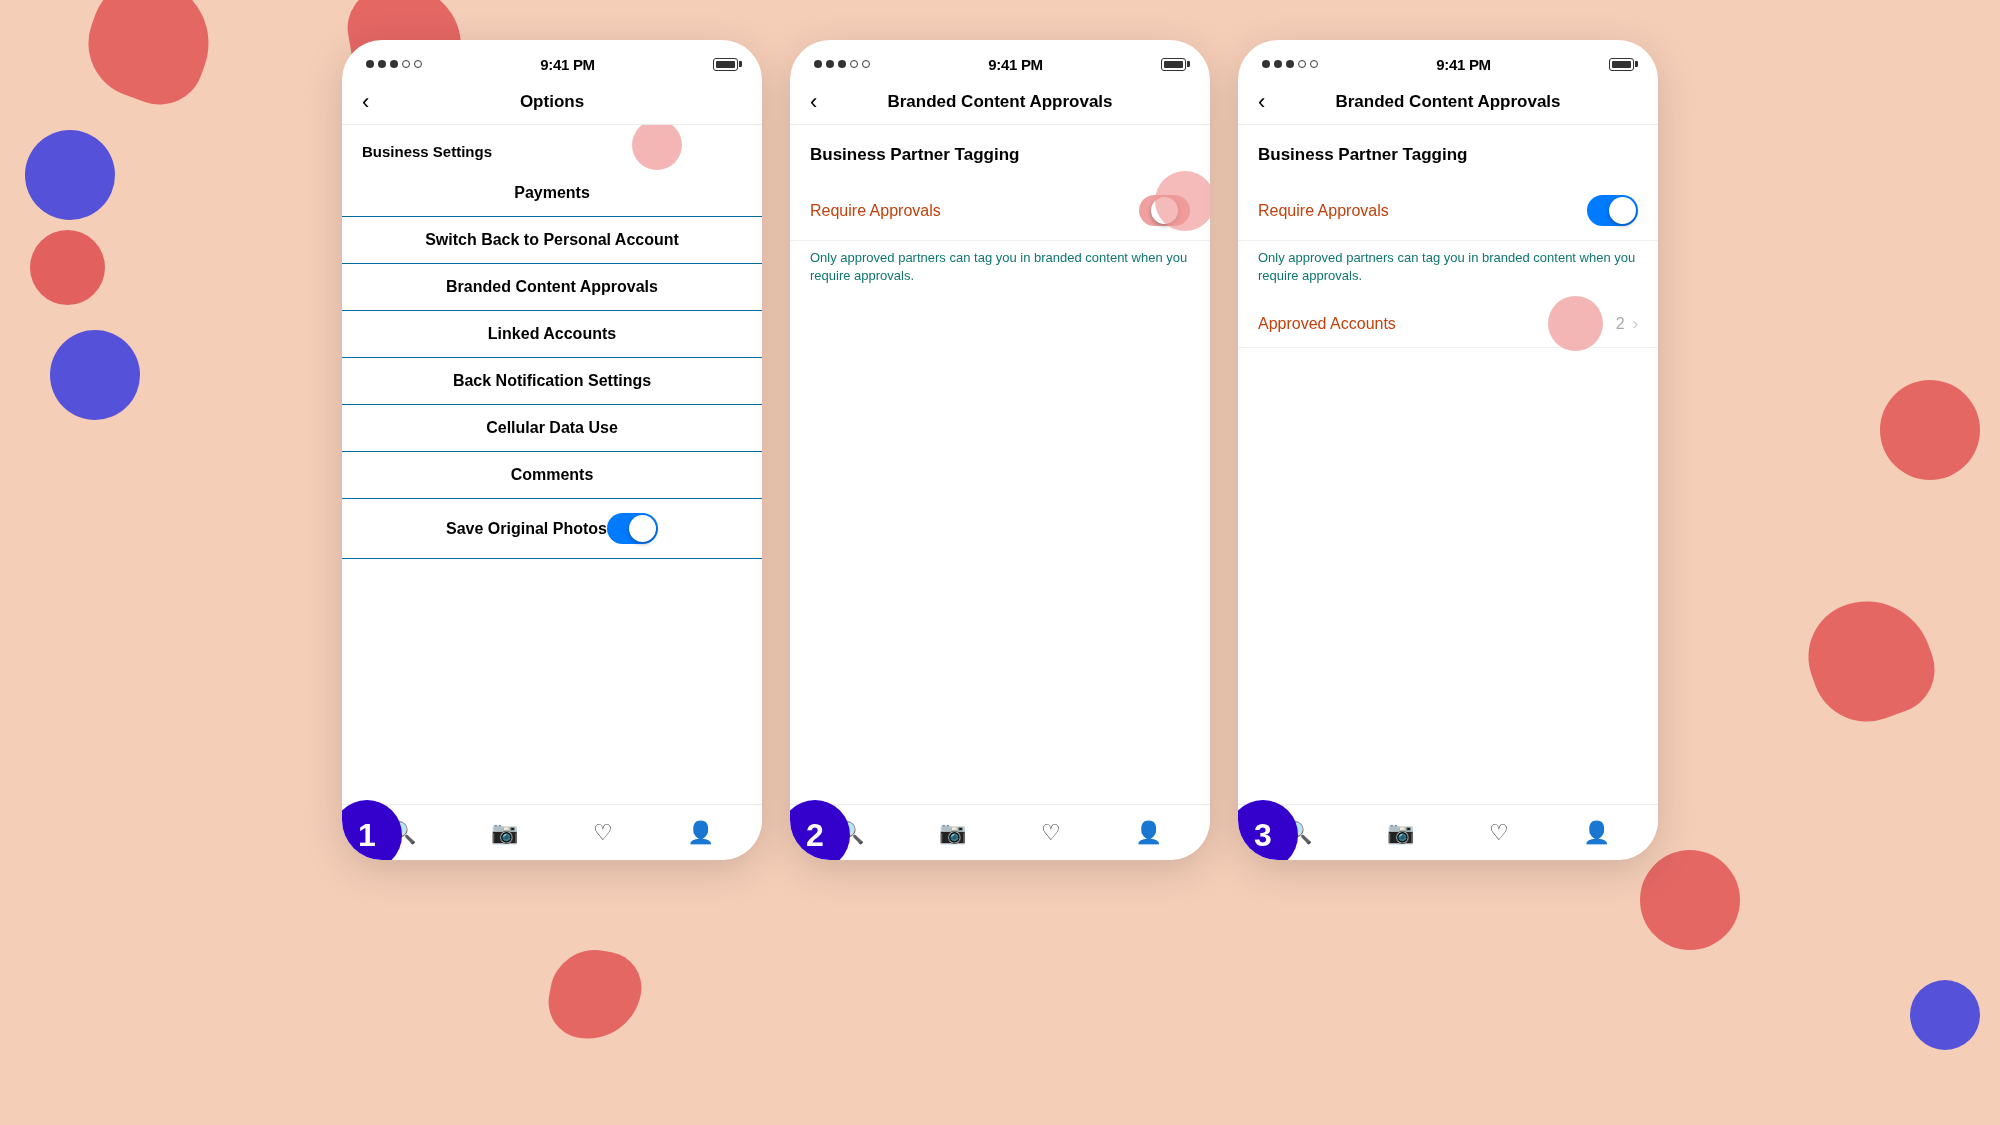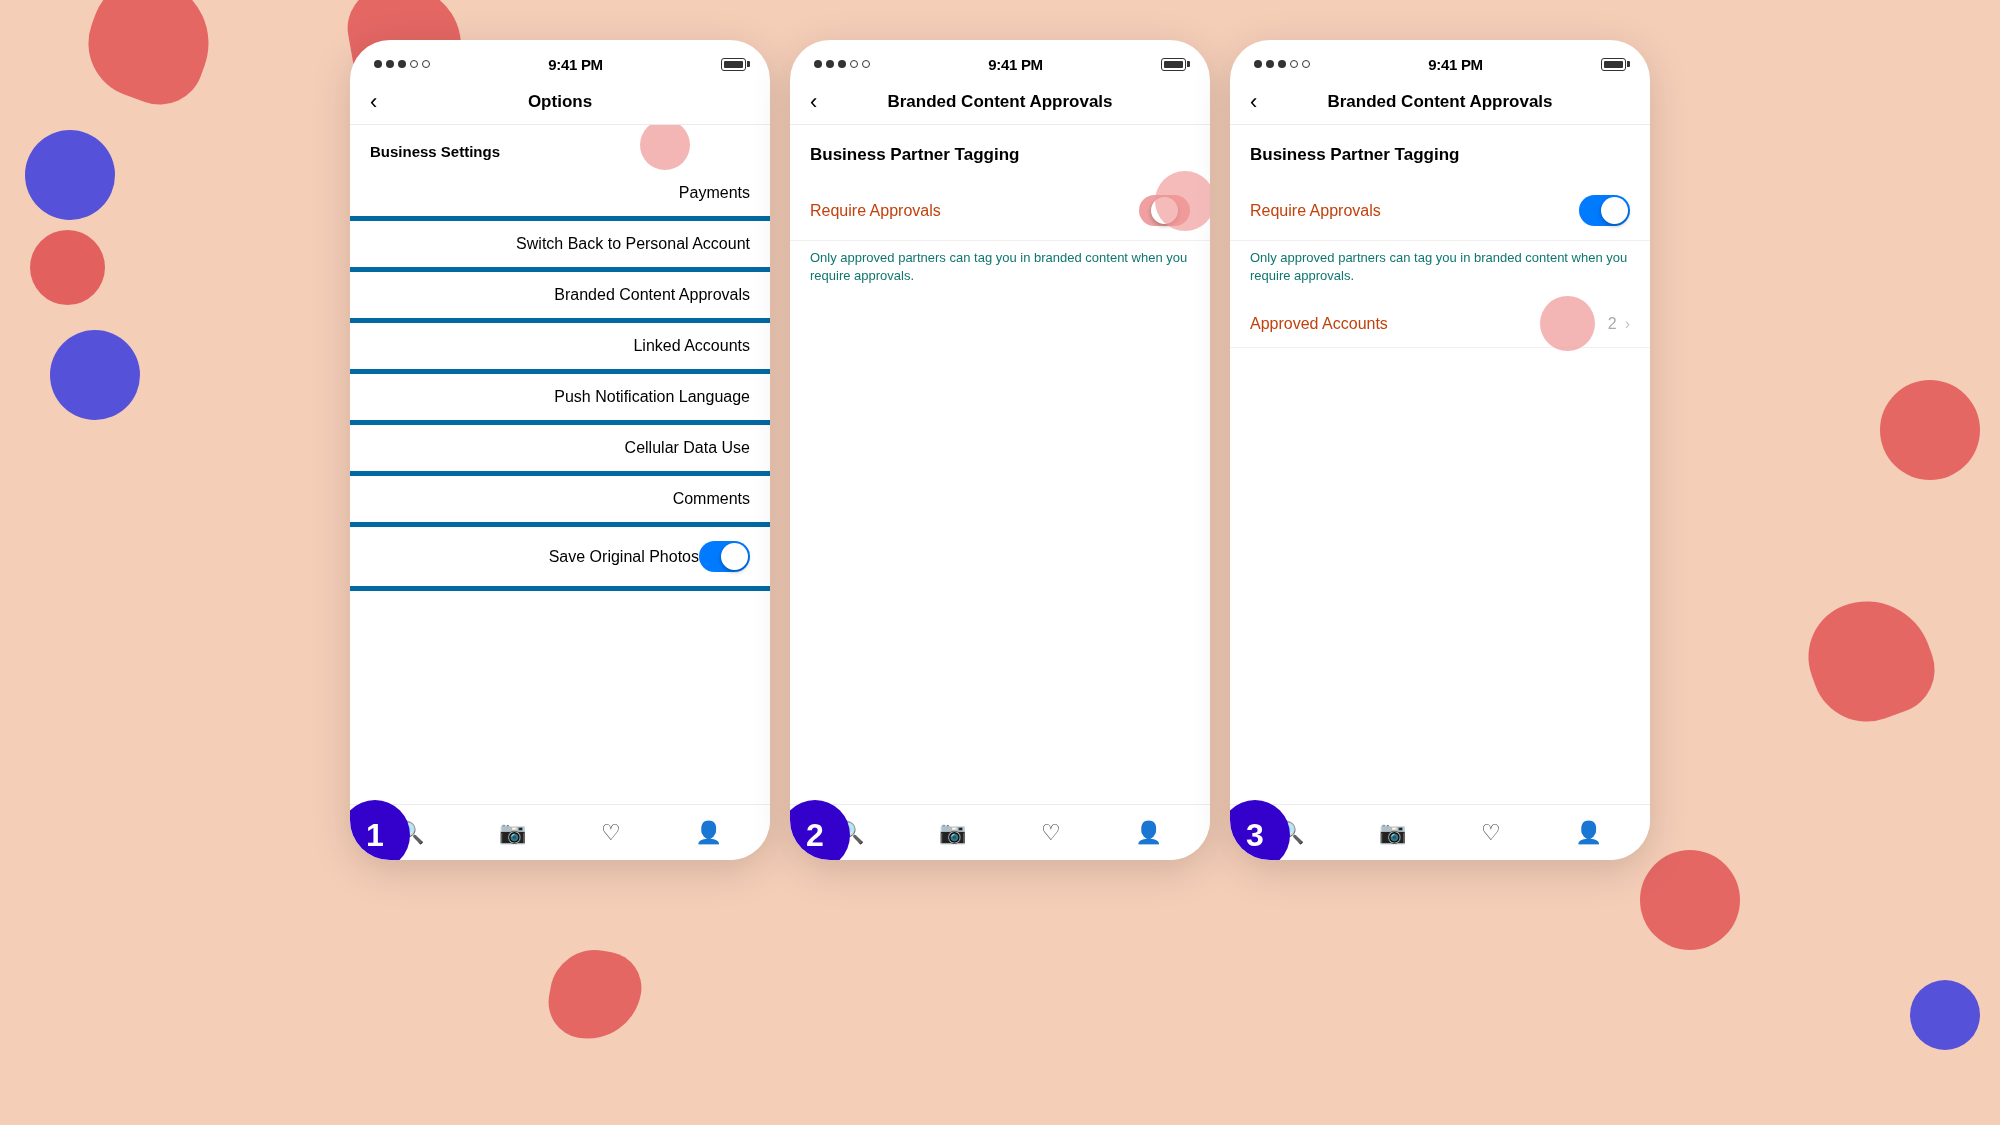--- a/index.html
+++ b/index.html
@@ -20,21 +20,21 @@
     }
 
     
     .phones-container {
       position: absolute;
       top: 40px;
       left: 110px;
       right: 110px;
       bottom: 40px;
       display: flex;
-      gap: 0px;
+      gap: 8px;
       justify-content: center;
       align-items: flex-start;
     }
 
     .phone {
       width: 420px;
       height: 820px;
       background: #ffffff;
       border-radius: 40px;
       overflow: hidden;
@@ -143,24 +143,25 @@
       font-size: 15px;
       font-weight: 700;
       color: #000;
       padding: 18px 20px 10px;
     }
 
     
     .menu-item {
       display: flex;
       align-items: center;
-      justify-content: flex-end;
+      justify-content: center;
       padding: 14px 20px;
-      border-bottom: 5px solid #0369a1;
+      border-bottom: 1px solid #0369a1;
       cursor: pointer;
+      font-weight: bold;
     }
     .menu-item-label {
       font-size: 16px;
       color: #000;
     }
 
     
     .toggle {
       width: 51px;
       height: 31px;
@@ -322,21 +323,21 @@
         <span class="menu-item-label">Switch Back to Personal Account</span>
       </div>
       <div class="menu-item">
         <span class="menu-item-label">Branded Content Approvals</span>
       </div>
 
       <div class="menu-item">
         <span class="menu-item-label">Linked Accounts</span>
       </div>
       <div class="menu-item">
-        <span class="menu-item-label">Push Notification Language</span>
+        <span class="menu-item-label">Back Notification Settings</span>
       </div>
       <div class="menu-item">
         <span class="menu-item-label">Cellular Data Use</span>
       </div>
       <div class="menu-item">
         <span class="menu-item-label">Comments</span>
       </div>
       <div class="menu-item">
         <span class="menu-item-label">Save Original Photos</span>
         <div class="toggle on">

